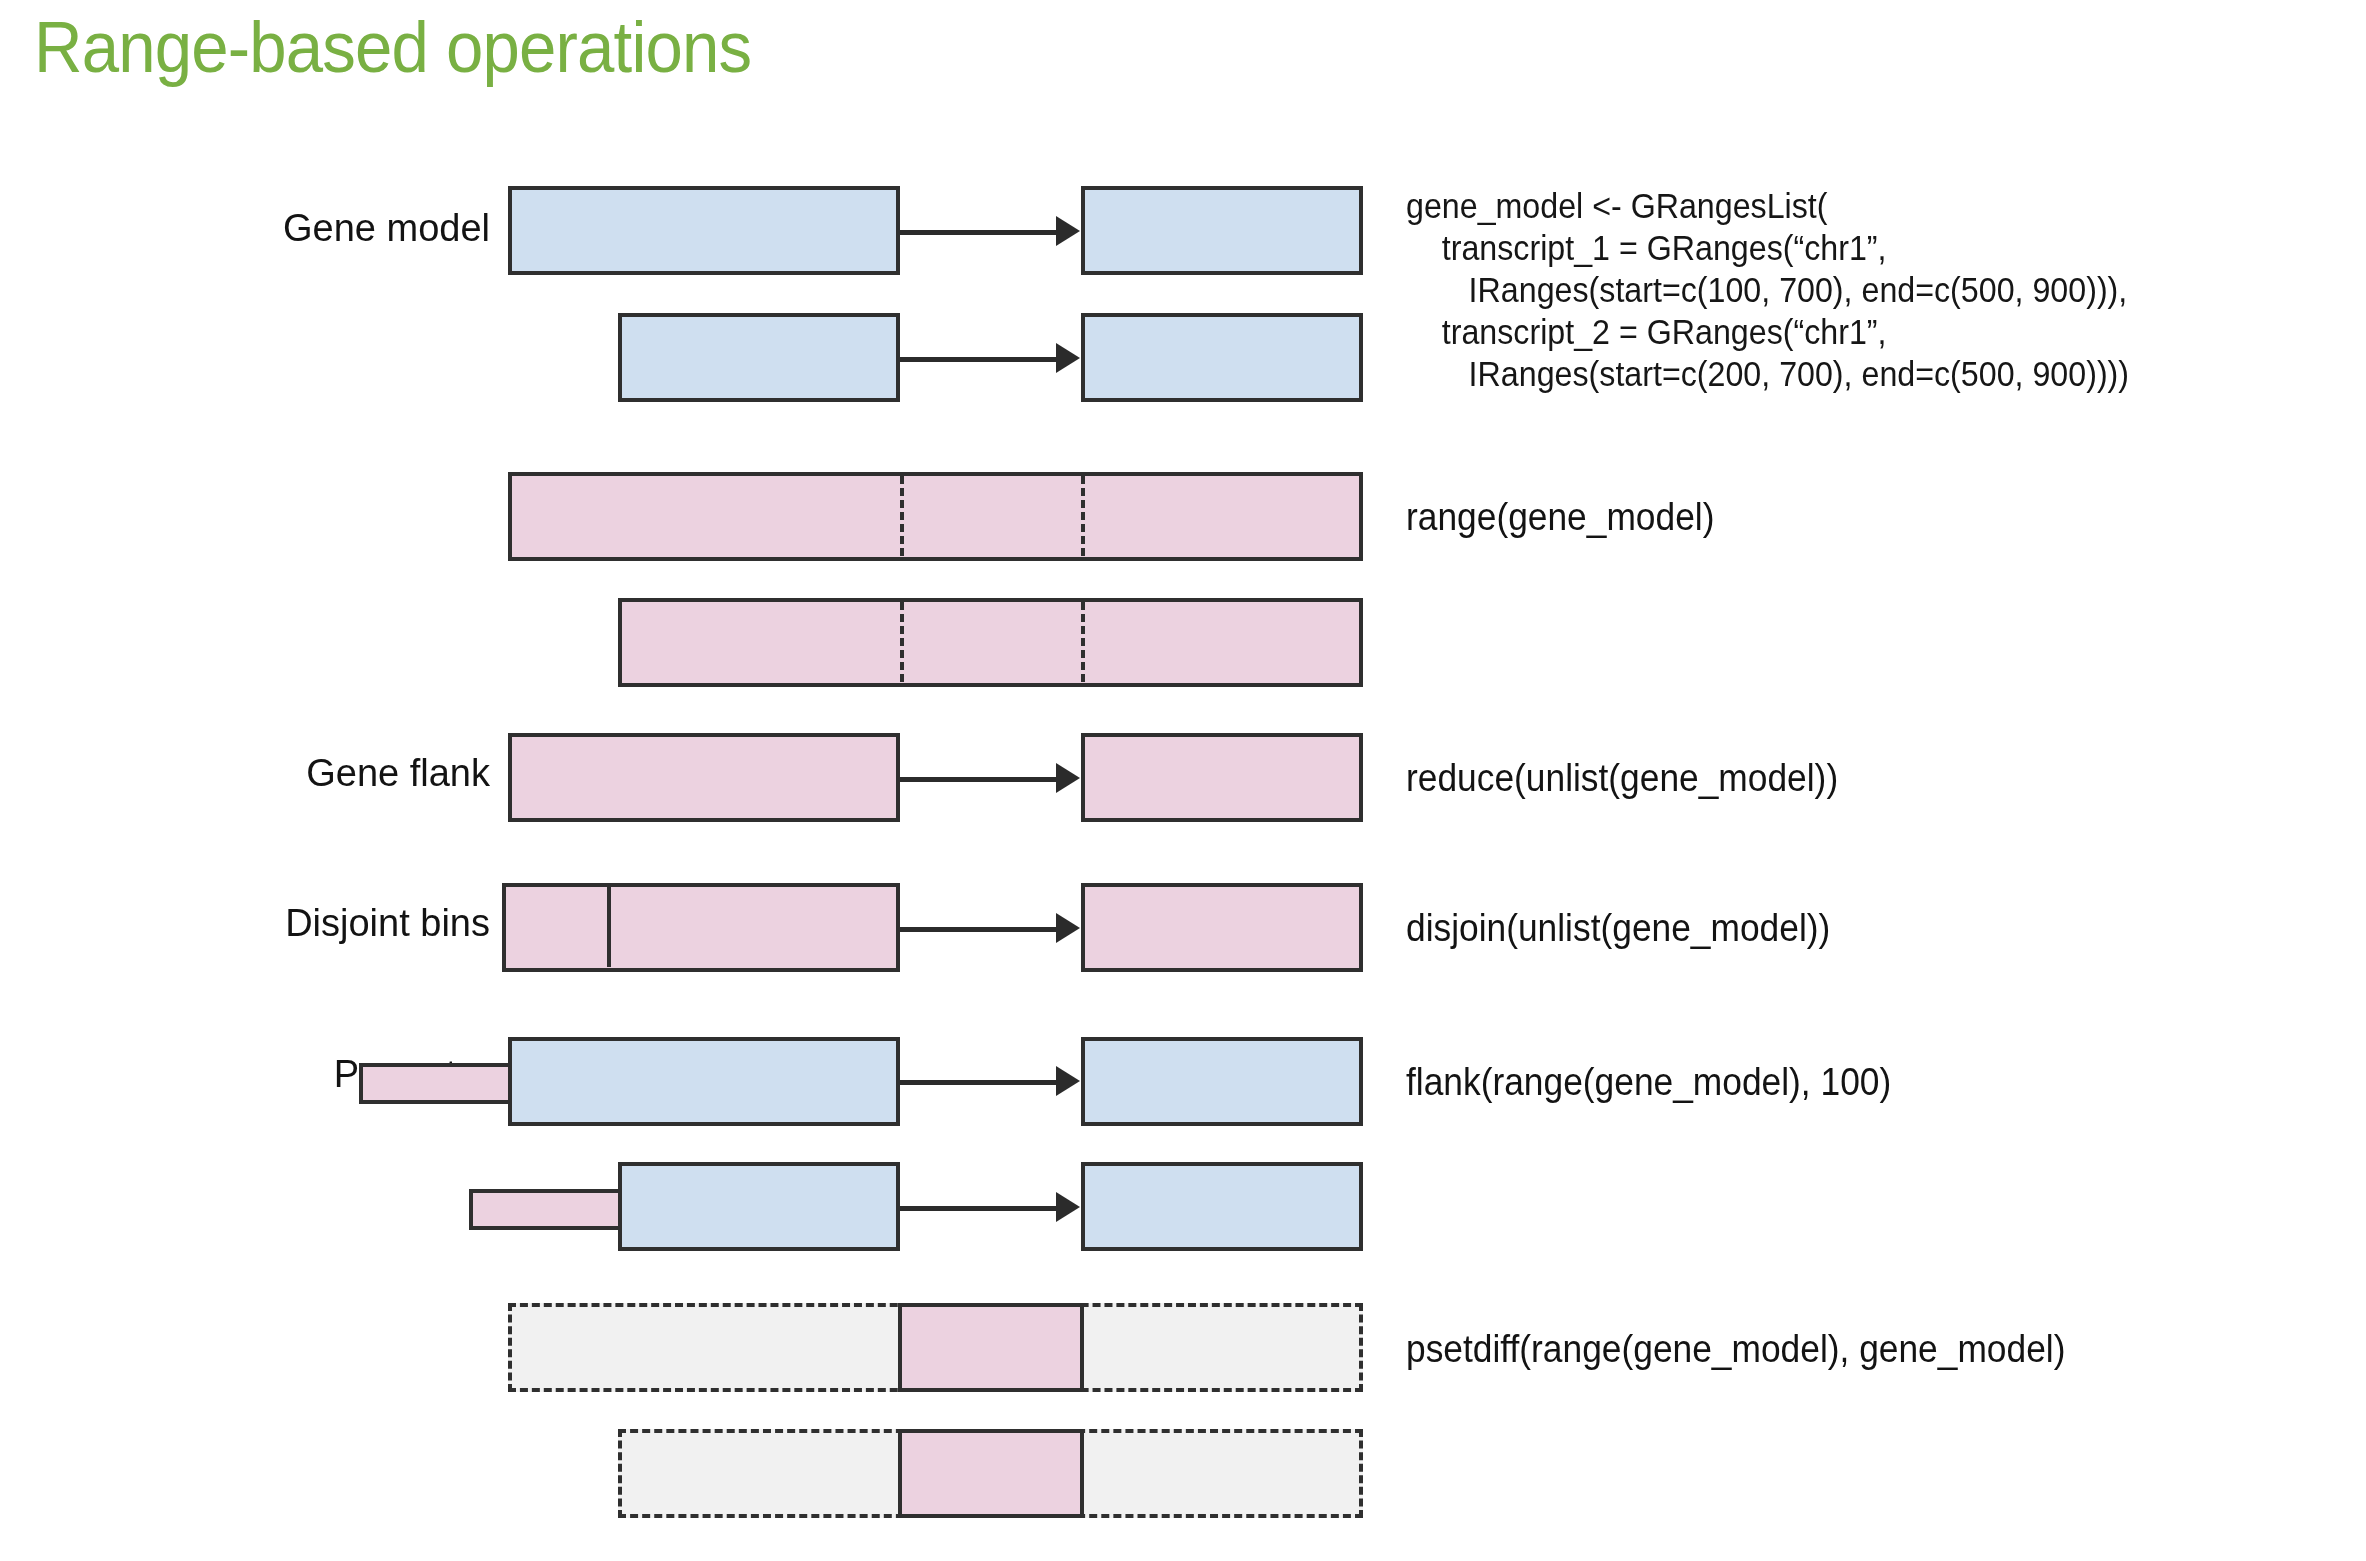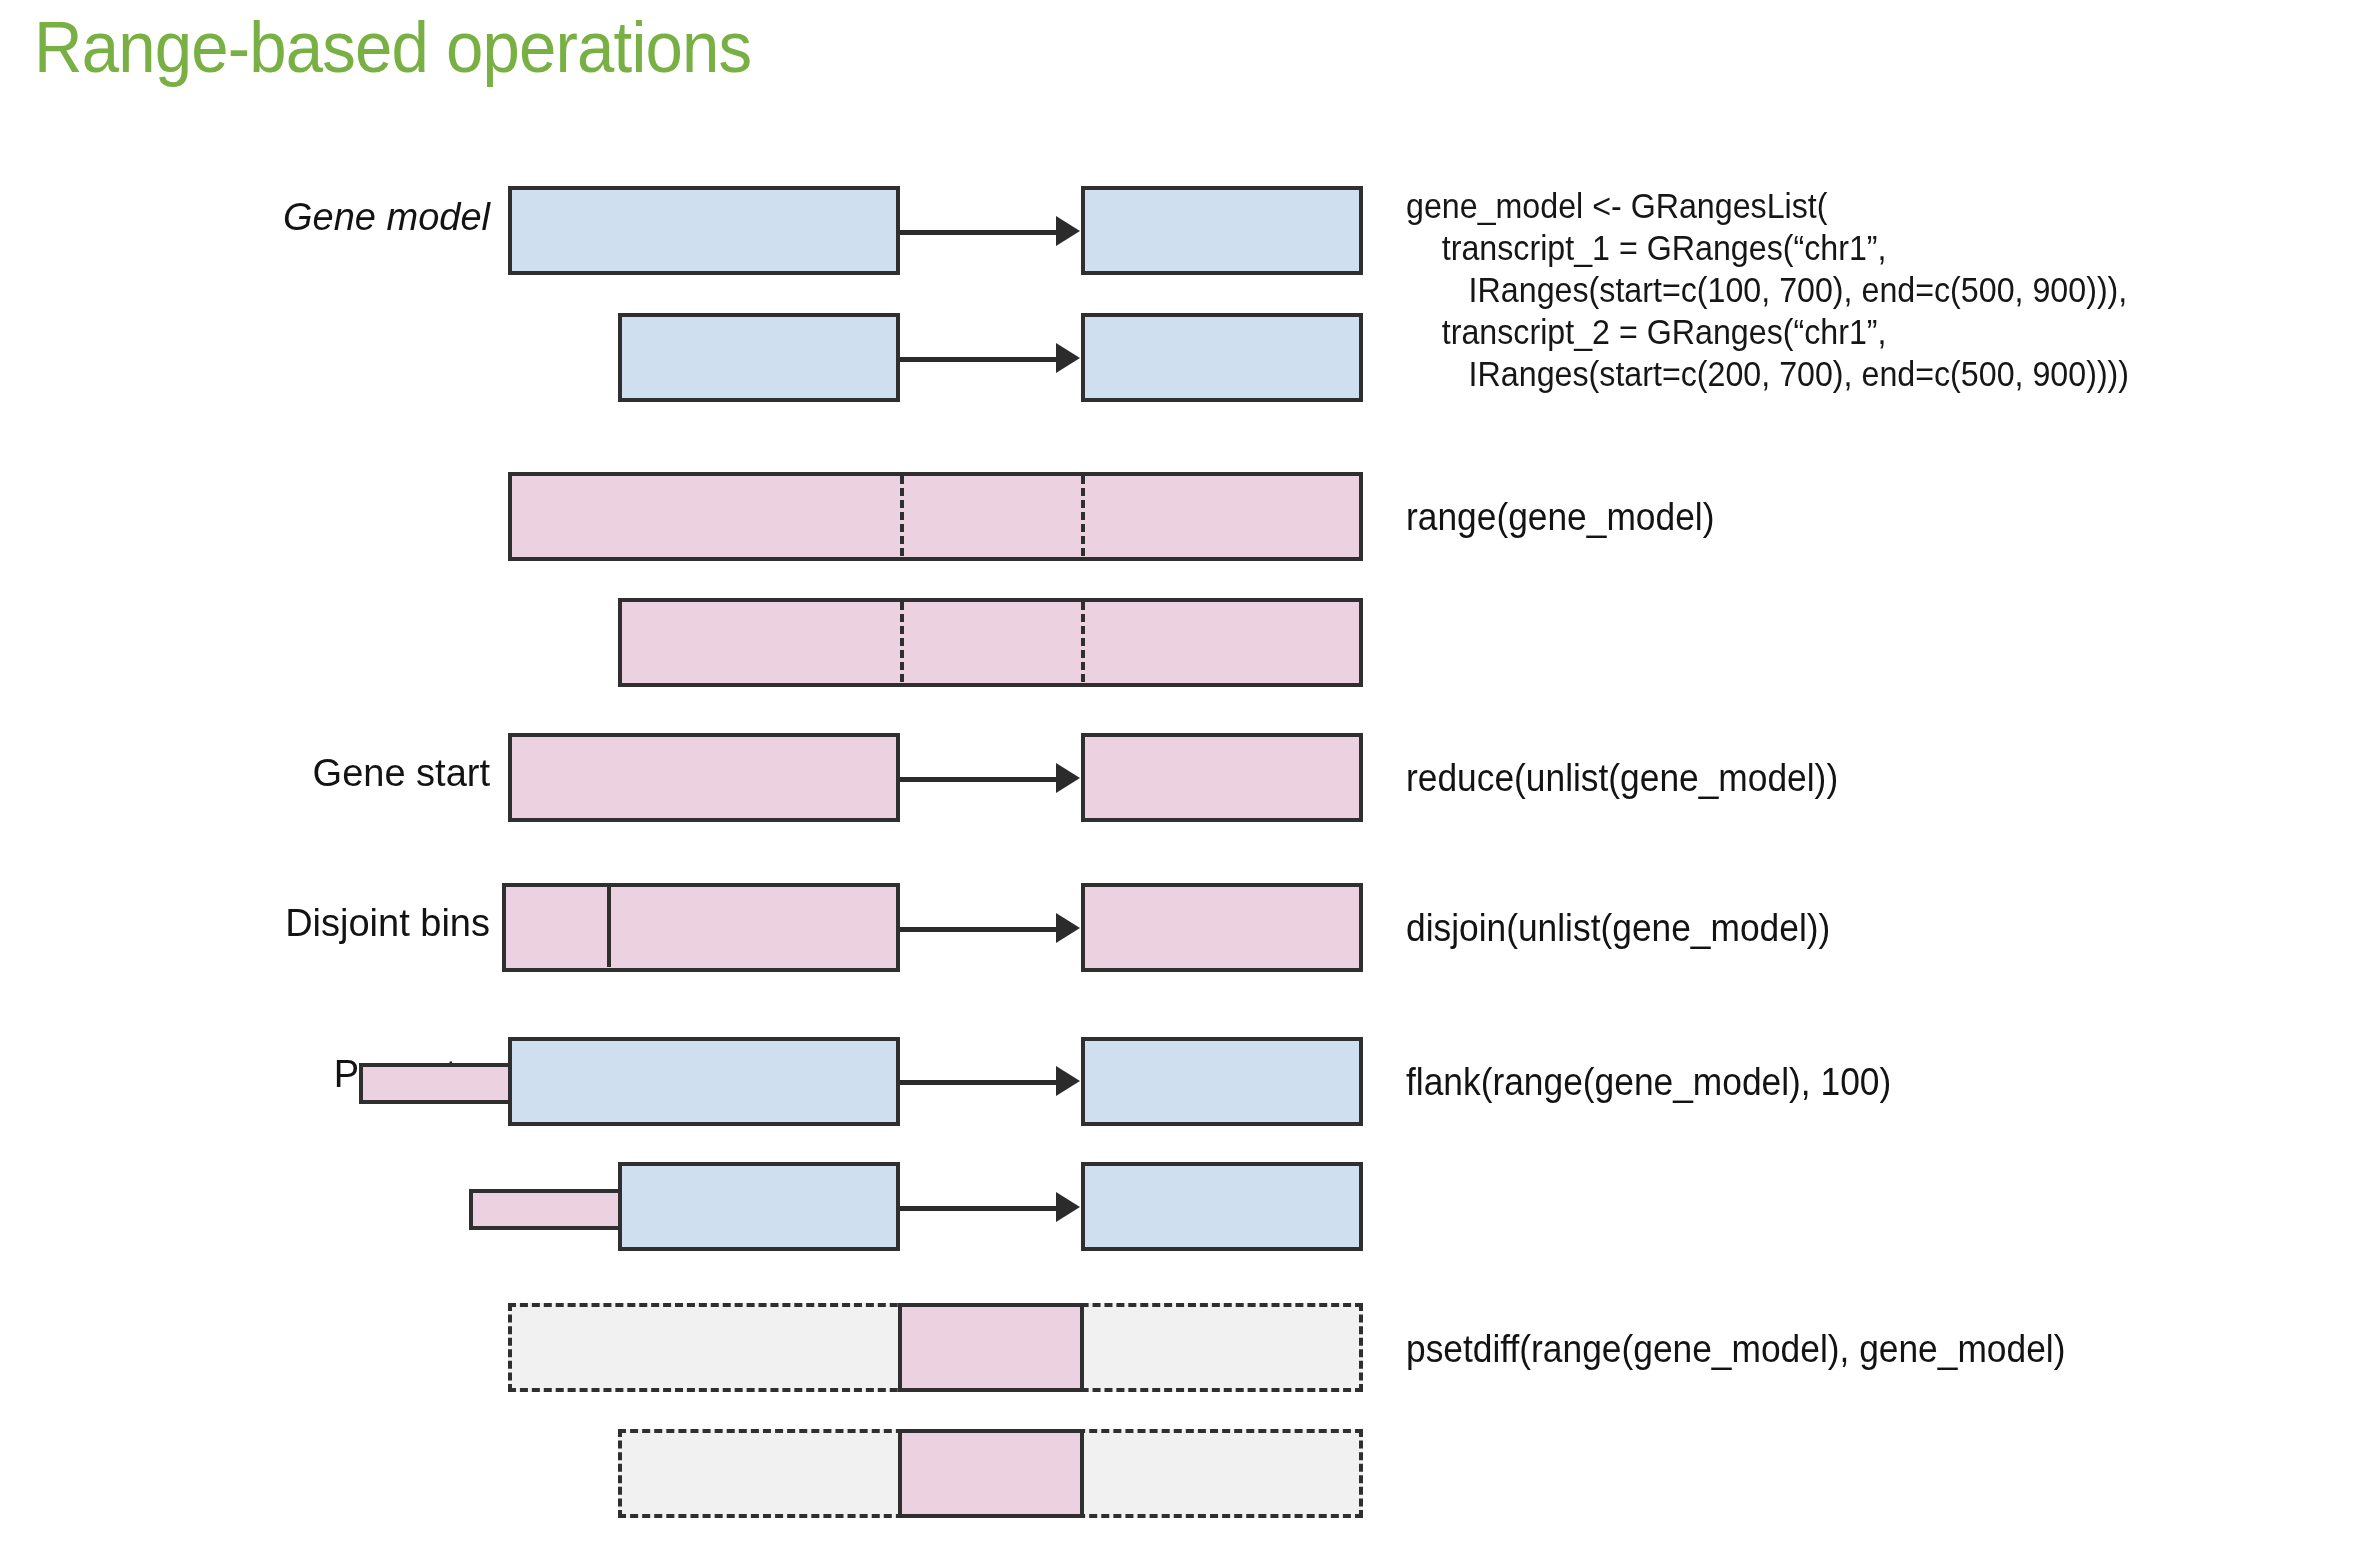--- a/index.html
+++ b/index.html
@@ -37,21 +37,21 @@
               border-top:15px solid transparent;border-bottom:15px solid transparent;
               border-left:24px solid #2b2b2b;}
 </style>
 </head>
 <body>
 
 <div id="slide">
 
   <div id="title">Range-based operations</div>
 
-  <div class="row-label" style="left:117px;top:194px;width:373px;font-style:italic;">Gene model</div>
+  <div class="row-label" style="left:117px;top:205px;width:373px;">Gene model</div>
 
   <div class="box blue" style="left:508px;top:186px;width:392px;height:89px;"></div>
   <div class="arrow-line" style="left:900px;top:230px;width:158px;"></div>
   <div class="arrow-head" style="left:1056px;top:216px;"></div>
   <div class="box blue" style="left:1081px;top:186px;width:282px;height:89px;"></div>
 
   <div class="box blue" style="left:618px;top:313px;width:282px;height:89px;"></div>
   <div class="arrow-line" style="left:900px;top:357px;width:158px;"></div>
   <div class="arrow-head" style="left:1056px;top:343px;"></div>
   <div class="box blue" style="left:1081px;top:313px;width:282px;height:89px;"></div>
@@ -66,21 +66,21 @@
   <div class="box pink" style="left:508px;top:472px;width:855px;height:89px;"></div>
   <div class="vdash" style="left:900px;top:476px;height:80px;"></div>
   <div class="vdash" style="left:1081px;top:476px;height:80px;"></div>
 
   <div class="box pink" style="left:618px;top:598px;width:745px;height:89px;"></div>
   <div class="vdash" style="left:900px;top:602px;height:80px;"></div>
   <div class="vdash" style="left:1081px;top:602px;height:80px;"></div>
 
   <div class="code-label" style="left:1406px;top:494px;">range(gene_model)</div>
 
-  <div class="row-label" style="left:117px;top:750px;width:373px;">Gene start</div>
+  <div class="row-label" style="left:117px;top:750px;width:373px;">Gene flank</div>
 
   <div class="box pink" style="left:508px;top:733px;width:392px;height:89px;"></div>
   <div class="arrow-line" style="left:900px;top:777px;width:158px;"></div>
   <div class="arrow-head" style="left:1056px;top:763px;"></div>
   <div class="box pink" style="left:1081px;top:733px;width:282px;height:89px;"></div>
 
   <div class="code-label" style="left:1406px;top:755px;">reduce(unlist(gene_model))</div>
 
   <div class="row-label" style="left:117px;top:900px;width:373px;">Disjoint bins</div>
 

